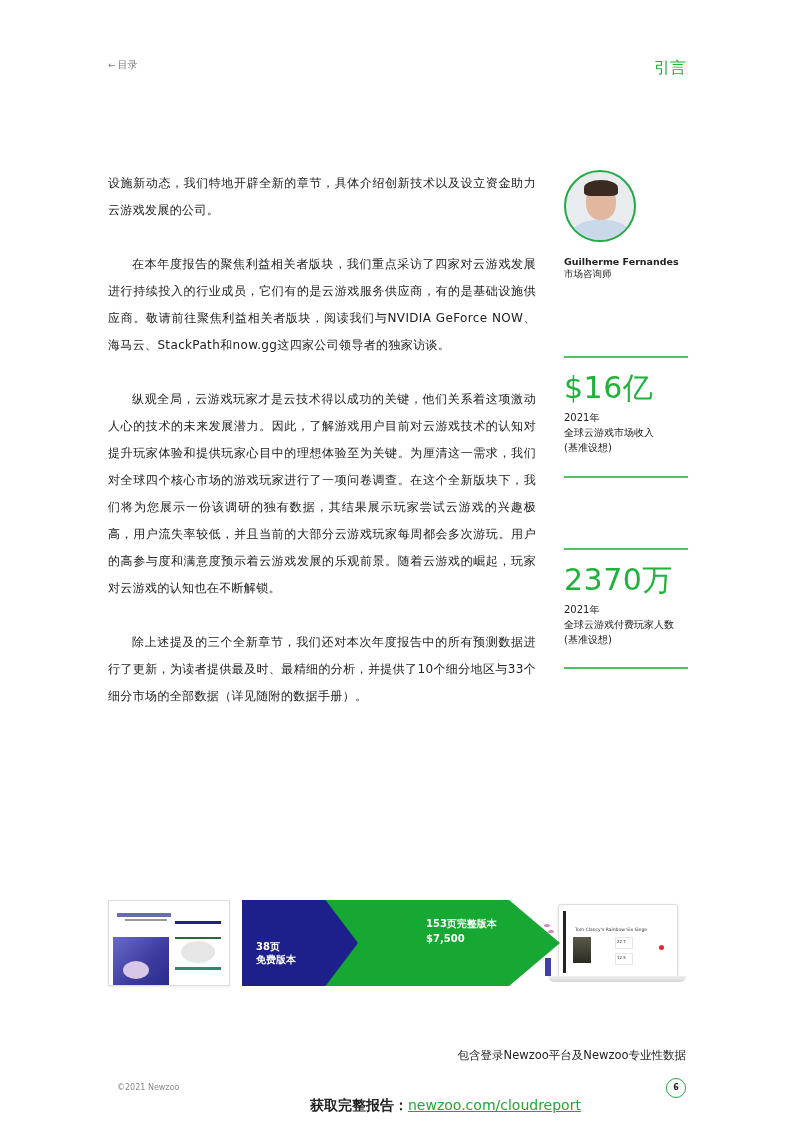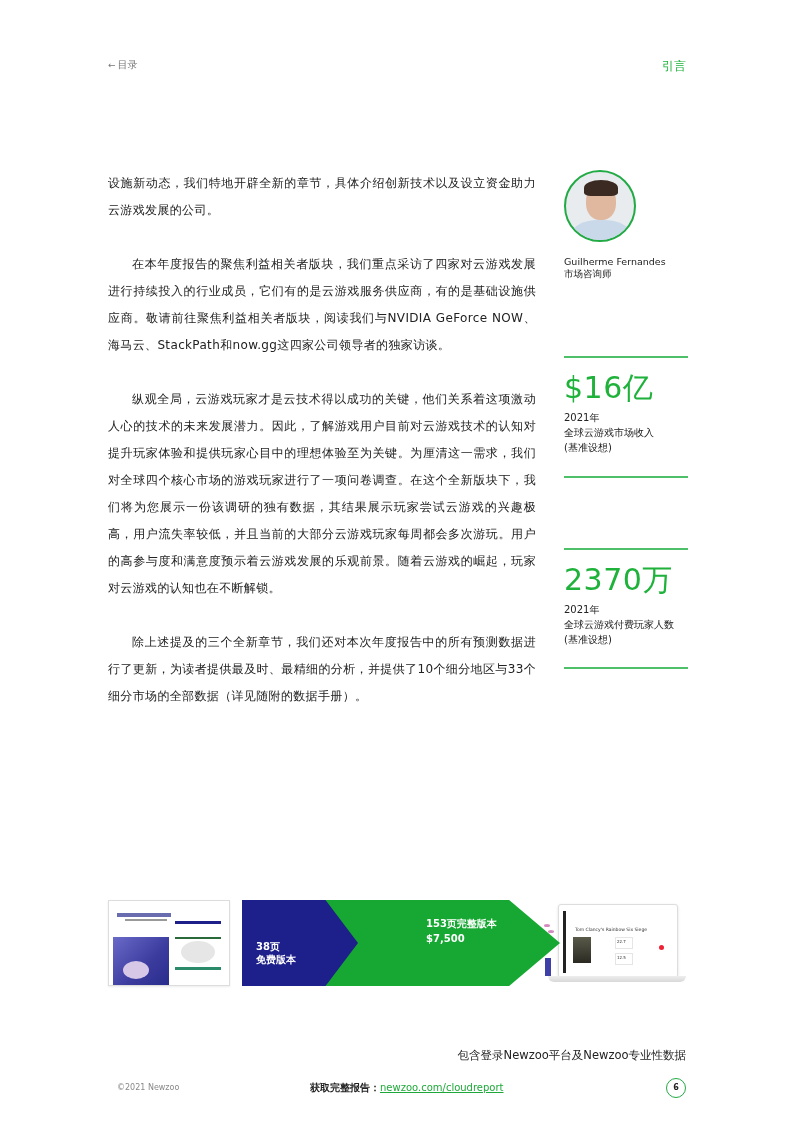--- a/index.html
+++ b/index.html
@@ -2,32 +2,32 @@
 <html><head>
 <meta charset="utf-8">
 <style>
   html, body { margin: 0; padding: 0; background: #ffffff; }
   body { width: 794px; height: 1123px; position: relative; overflow: hidden;
          font-family: "DejaVu Sans", "Liberation Sans", sans-serif; color: #222; }
 
   .top-nav { position: absolute; top: 58px; left: 108px; right: 108px; height: 14px; }
   .back-link { position: absolute; left: 0; top: 0; font-size: 10px; color: #777; cursor: pointer; text-decoration: none; }
   .back-link .arrow { font-size: 9px; margin-right: 2px; }
-  .section-label { position: absolute; right: 0; top: 0; font-size: 12px; color: #1fb23b; }
+  .section-label { position: absolute; right: 0; top: 0; font-size: 16px; color: #1fb23b; }
 
   .body-text { position: absolute; left: 108px; top: 170px; width: 428px; font-size: 12px; line-height: 27px; color: #222; letter-spacing: 0.35px; }
   .body-text p { margin: 0 0 27px 0; text-align: justify; }
   .body-text p.indent { text-indent: 2em; }
 
   .profile { position: absolute; left: 564px; top: 170px; width: 124px; }
   .avatar { width: 72px; height: 72px; border-radius: 50%; border: 2px solid #22aa44; box-sizing: border-box; overflow: hidden; position: relative; background: #e9ecef; }
   .avatar .head { position: absolute; left: 20px; top: 12px; width: 30px; height: 36px; border-radius: 48% 48% 45% 45%; background: #e0b8a0; }
   .avatar .hair { position: absolute; left: 18px; top: 8px; width: 34px; height: 16px; border-radius: 50% 50% 20% 20%; background: #3b2a22; }
   .avatar .shirt { position: absolute; left: 6px; top: 48px; width: 58px; height: 30px; border-radius: 45% 45% 0 0; background: #c9d9ea; }
-  .profile-name { margin-top: 14px; font-size: 9.5px; font-weight: normal; color: #222; }
+  .profile-name { margin-top: 14px; font-size: 9.5px; font-weight: bold; color: #222; }
   .profile-role { font-size: 9.5px; color: #222; margin-top: 1px; }
 
   .divider { position: absolute; left: 564px; width: 124px; height: 1.5px; background: #4fc06a; }
 
   .stat { position: absolute; left: 564px; width: 124px; }
   .stat-value { font-size: 30px; font-weight: normal; color: #1fb23b; line-height: 36px; letter-spacing: 0.5px; }
   .stat-desc { font-size: 10px; line-height: 15px; color: #222; margin-top: 4px; }
 
   .promo { position: absolute; left: 108px; top: 900px; width: 578px; height: 86px; }
   .report-thumb { position: absolute; left: 0; top: 0; width: 122px; height: 86px; background: #fff; border: 1px solid #ddd; box-sizing: border-box; box-shadow: 0 1px 2px rgba(0,0,0,0.08); }
@@ -54,21 +54,21 @@
   .laptop .screen .dot-red { position: absolute; left: 100px; top: 40px; width: 5px; height: 5px; border-radius: 50%; background: #e23; }
   .laptop .base { position: absolute; left: 0; top: 72px; width: 138px; height: 6px; background: linear-gradient(#eee,#d8d8d8); border-radius: 0 0 6px 6px; }
   .laptop .plant { position: absolute; left: -4px; top: 20px; width: 10px; height: 50px; }
   .laptop .plant .leaf { position: absolute; width: 6px; height: 3px; border-radius: 50%; background: #d48ac0; }
   .laptop .plant .vase { position: absolute; left: 1px; top: 34px; width: 6px; height: 18px; background: #3f3fa8; }
 
   .promo-caption { position: absolute; right: 108px; top: 1004px; font-size: 11.5px; color: #222; margin-top: 44px; }
 
   .footer { position: absolute; left: 108px; right: 108px; top: 1078px; height: 22px; margin-left: 9px; }
   .copyright { position: absolute; left: 0; top: 5px; font-size: 8px; color: #888; }
-  .cta { position: absolute; left: 193px; top: 3px; font-size: 10px; color: #222; font-weight: bold; }
+  .cta { position: absolute; left: 193px; top: 19px; font-size: 14px; color: #222; font-weight: bold; }
   .cta a { color: #1fa83a; text-decoration: underline; font-weight: normal; }
   .page-num { position: absolute; right: 0; top: 0; width: 20px; height: 20px; border: 1.5px solid #22aa44; border-radius: 50%; box-sizing: border-box; font-size: 8px; font-weight: bold; text-align: center; line-height: 17px; color: #222; }
 </style>
 </head>
 <body>
 
 <div class="top-nav">
   <a class="back-link">
     <span class="arrow">←</span><span>目录</span>
   </a>

